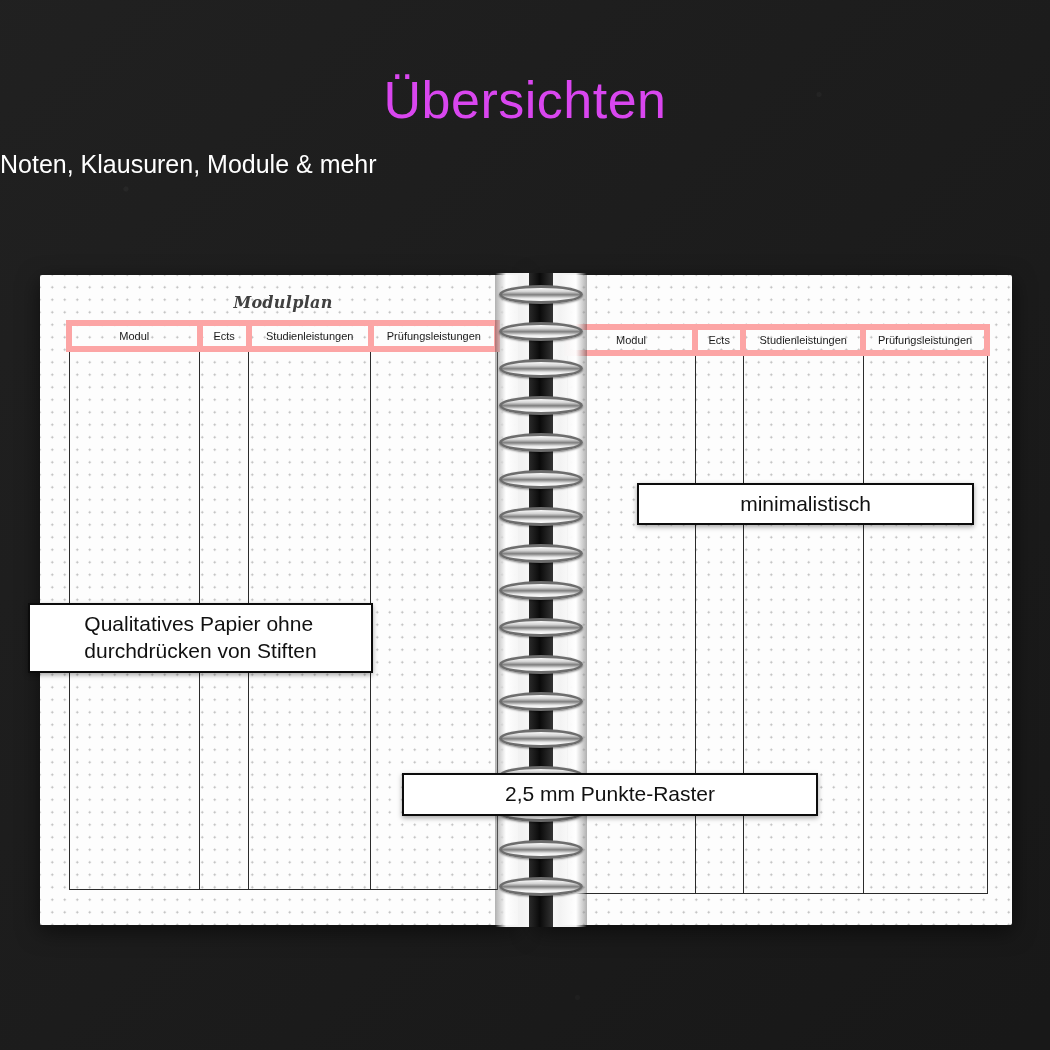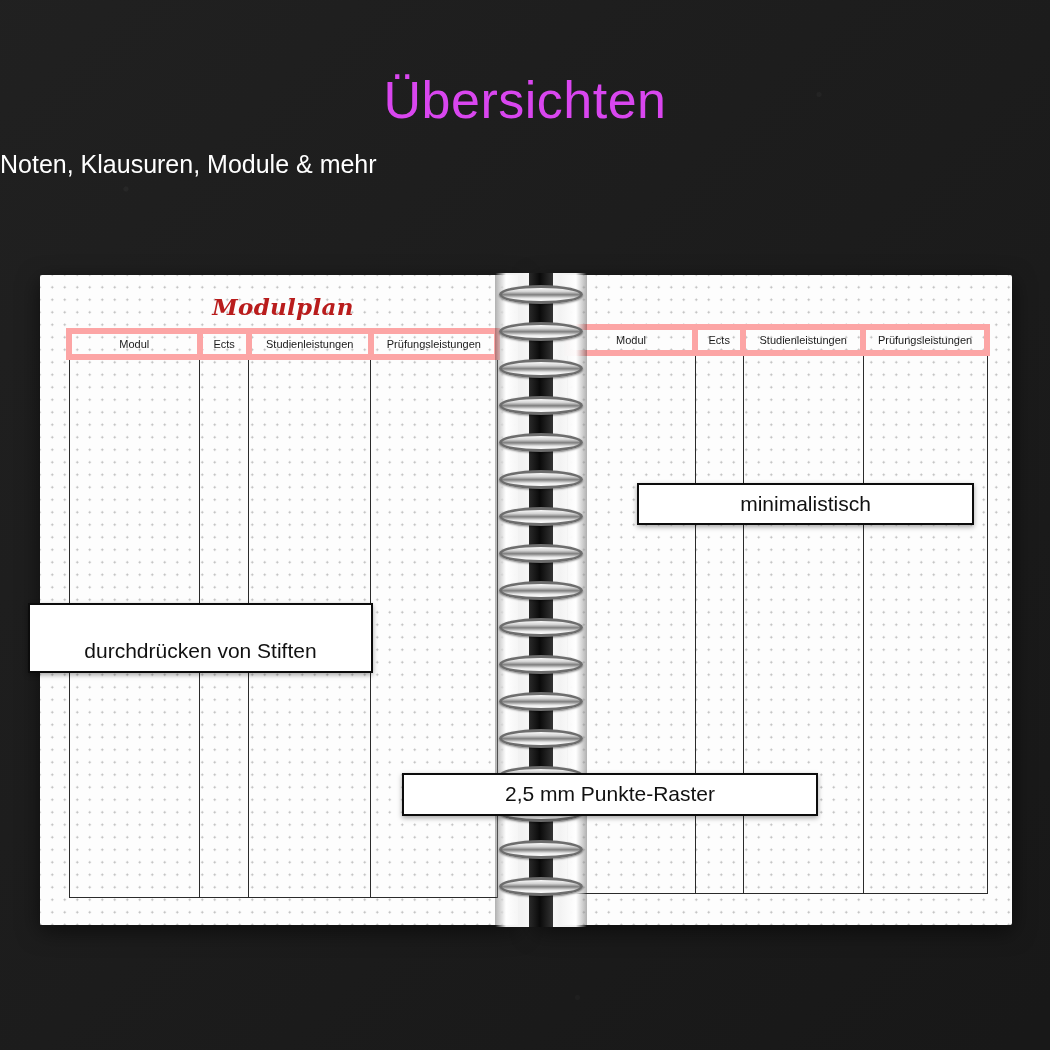--- a/index.html
+++ b/index.html
@@ -68,22 +68,22 @@
   .page-inner{
     position:absolute;
     left:26px; right:18px; top:12px; bottom:14px;
   }
   .page.right .page-inner{ left:30px; right:22px; }
 
   .script-title{
     font-family:"DejaVu Serif", serif;
     font-style:italic;
     font-weight:700;
-    font-size:23px;
-    color:#b91c1c;
+    font-size:16px;
+    color:#404040;
     text-align:center;
     margin:6px 0 8px 0;
     letter-spacing:0.3px;
   }
   .title-spacer{ height:37px; }
 
   table.modul{
     width:100%;
     border-collapse:collapse;
     table-layout:fixed;
@@ -251,18 +251,18 @@
         <div class="ring" style="top: 493px;"></div>
         <div class="ring" style="top: 530px;"></div>
         <div class="ring" style="top: 567px;"></div>
         <div class="ring" style="top: 604px;"></div>
       </div>
   </div>
 </div>
 
 <div class="callout" id="callout-paper">
   <span>
-    <br>
+    <span>Qualitatives Papier ohne</span><br>
     <span>durchdrücken von Stiften</span>
   </span>
 </div>
 <div class="callout" id="callout-minimal">minimalistisch</div>
 <div class="callout" id="callout-raster">2,5 mm Punkte-Raster</div>
 
 </body></html>

